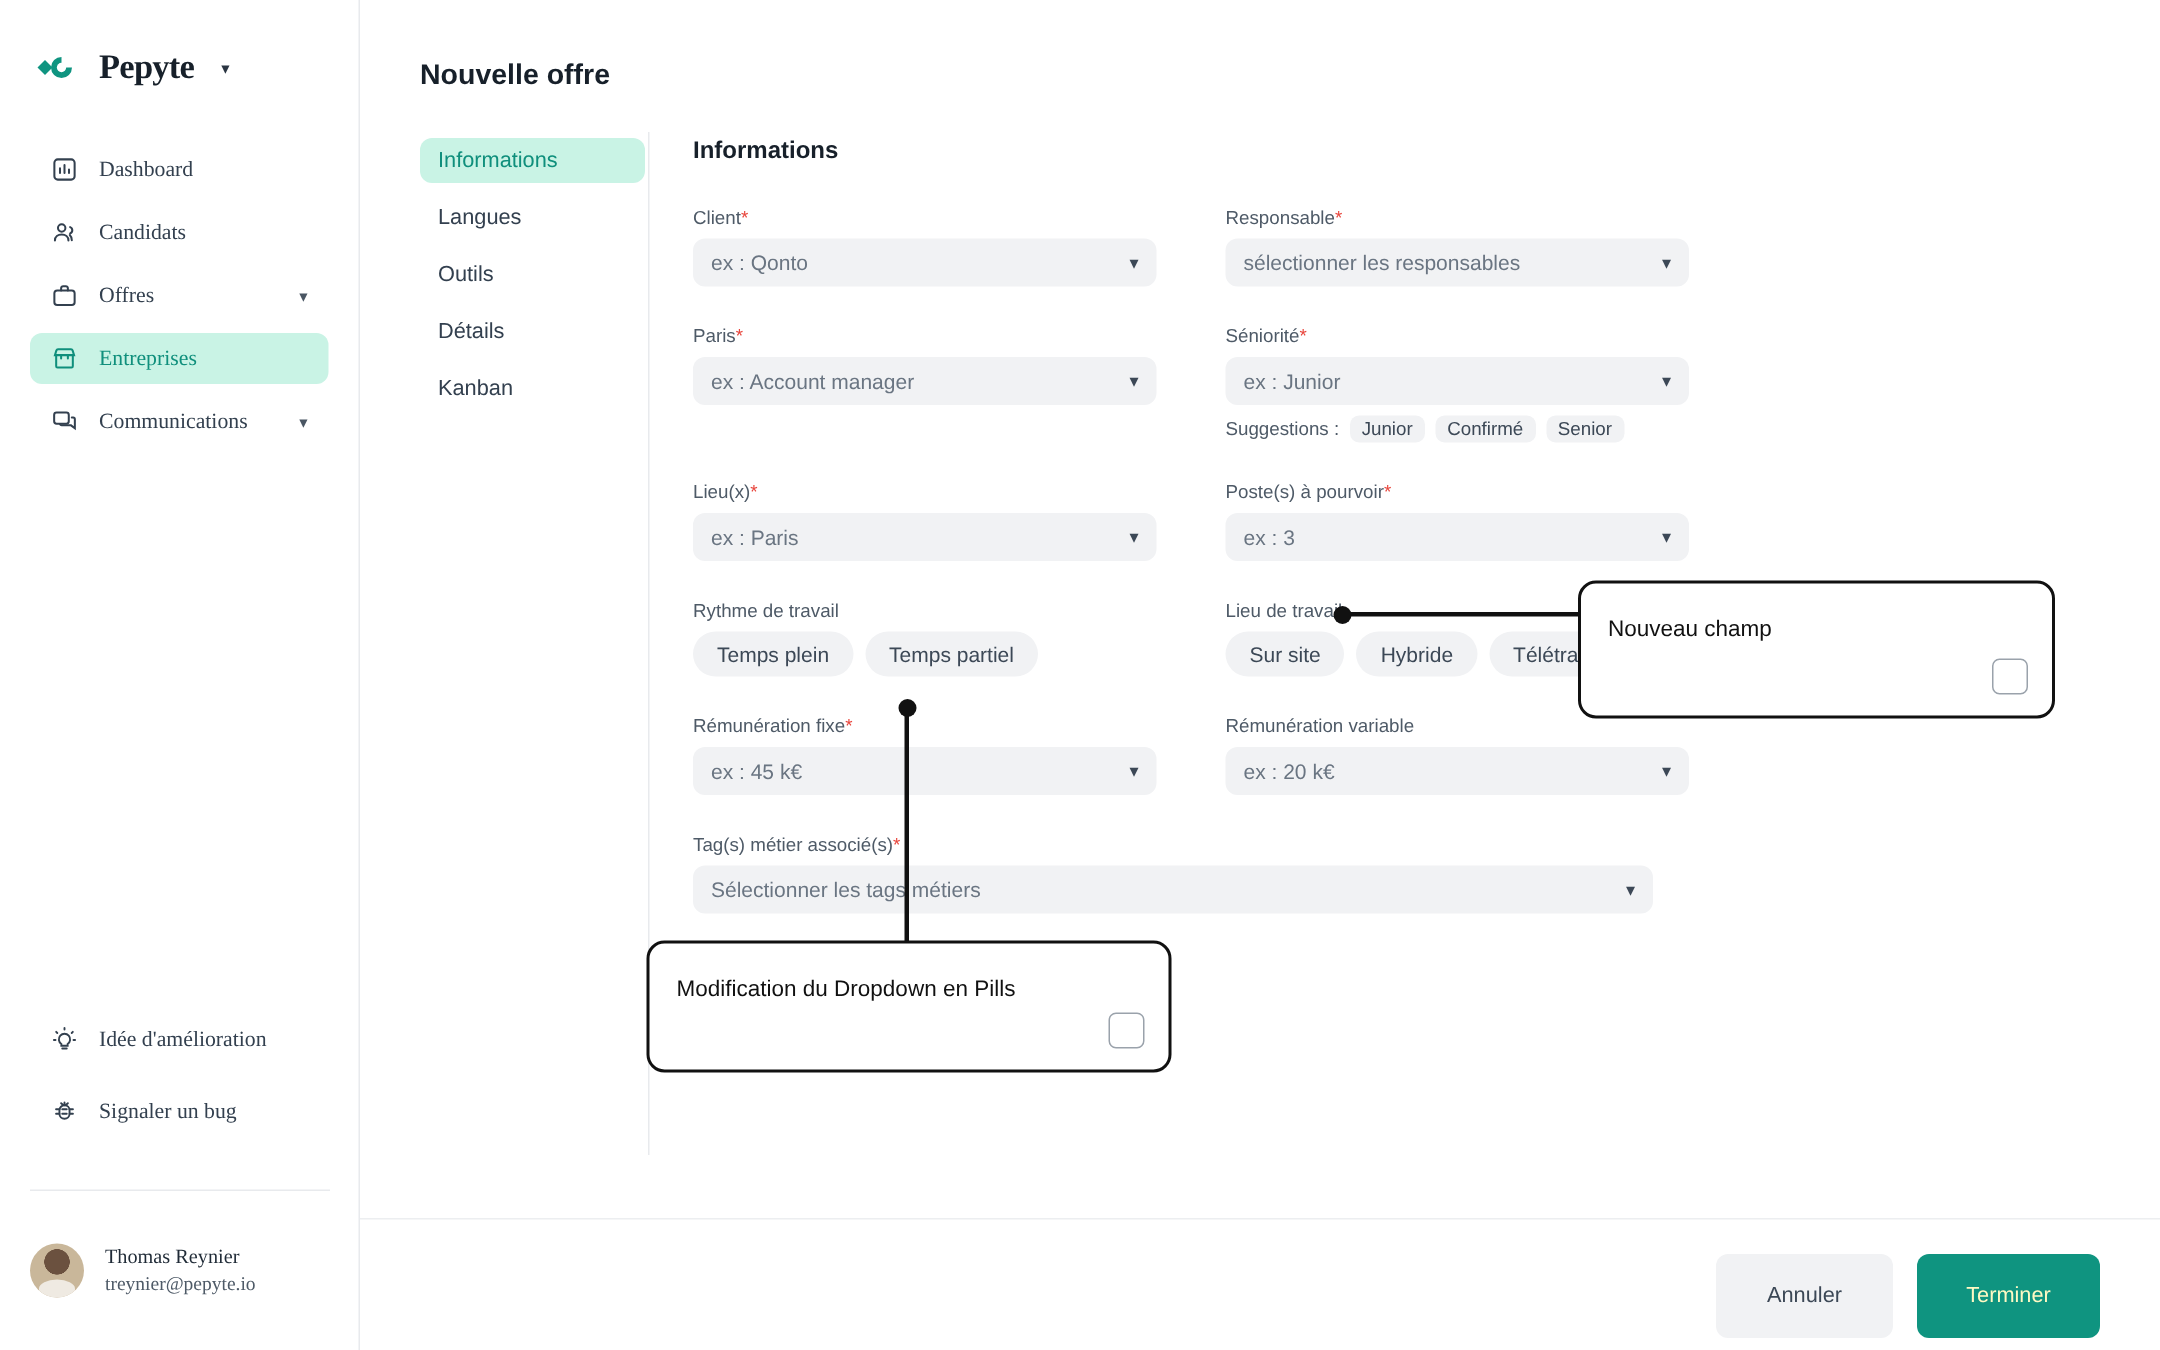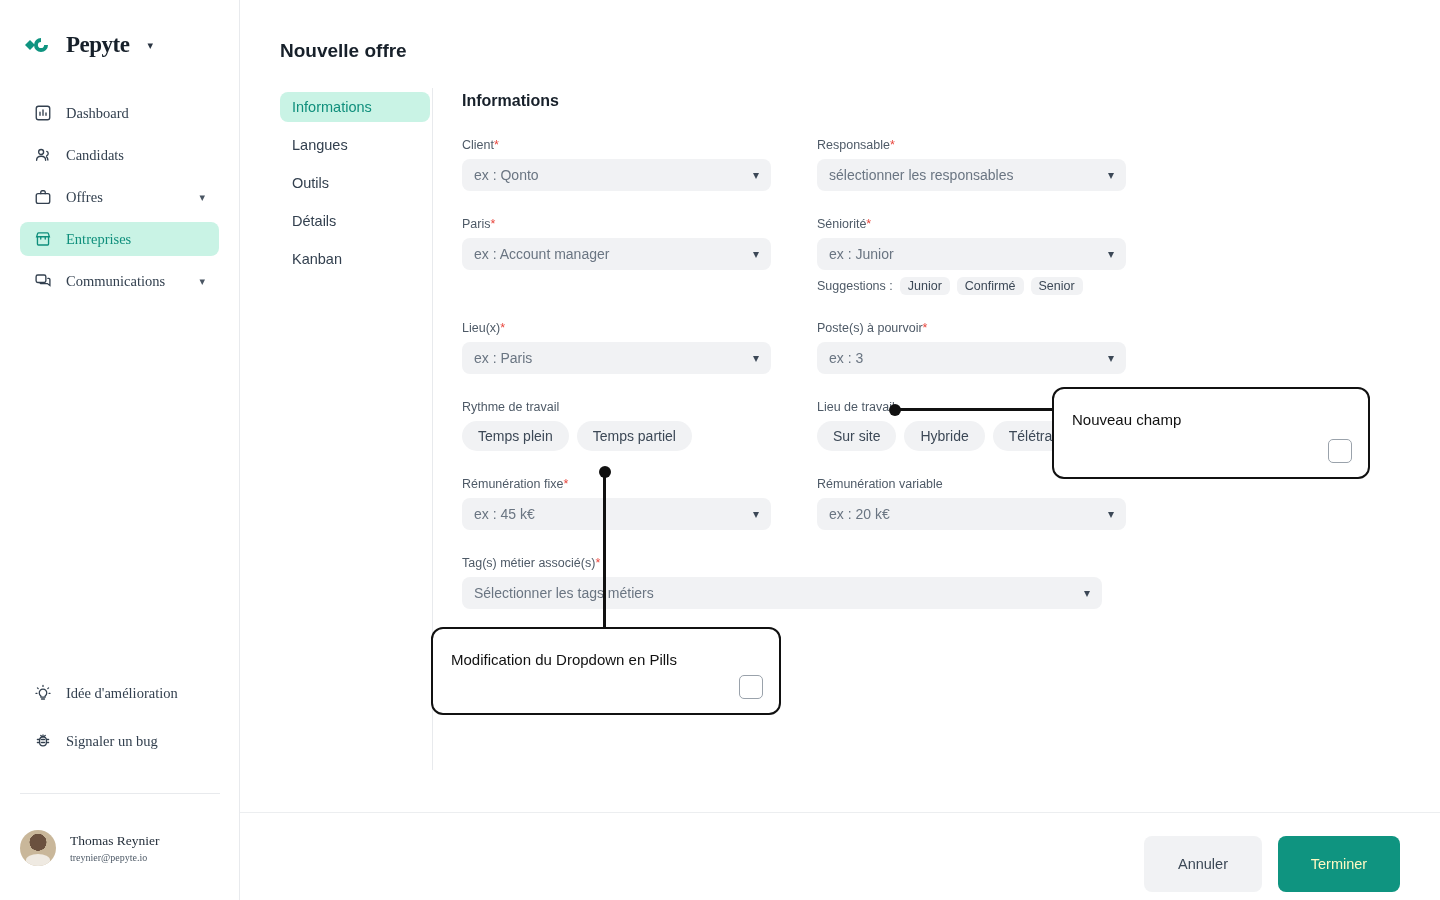--- a/index.html
+++ b/index.html
@@ -45,21 +45,21 @@
   .avatar {
     width: 36px; height: 36px; border-radius: 50%; flex: 0 0 36px;
     background: radial-gradient(circle at 50% 34%, #6b513f 0 28%, #c9b79a 29% 100%);
     position: relative; overflow: hidden;
   }
   .avatar::after {
     content: ""; position: absolute; left: 6px; right: 6px; bottom: 0; height: 12px;
     background: #efeae2; border-radius: 50% 50% 0 0;
   }
   .user-name { font-size: 13.5px; color: #1f2a36; line-height: 1.45; }
-  .user-mail { font-size: 10px; color: #4e5a67; line-height: 1.45; }
+  .user-mail { font-size: 13px; color: #4e5a67; line-height: 1.45; }
 
   
   #main { flex: 1; position: relative; height: 900px; background: #fff; }
   .page-title { position: absolute; left: 40px; top: 40px; font-size: 19px; font-weight: 700; color: #17202a; }
 
   .tabs { position: absolute; left: 40px; top: 92px; width: 150px; }
   .tab {
     font-size: 14.5px; color: #33404f; padding: 7px 12px;
     border-radius: 8px; margin-bottom: 8px; cursor: pointer;
   }

